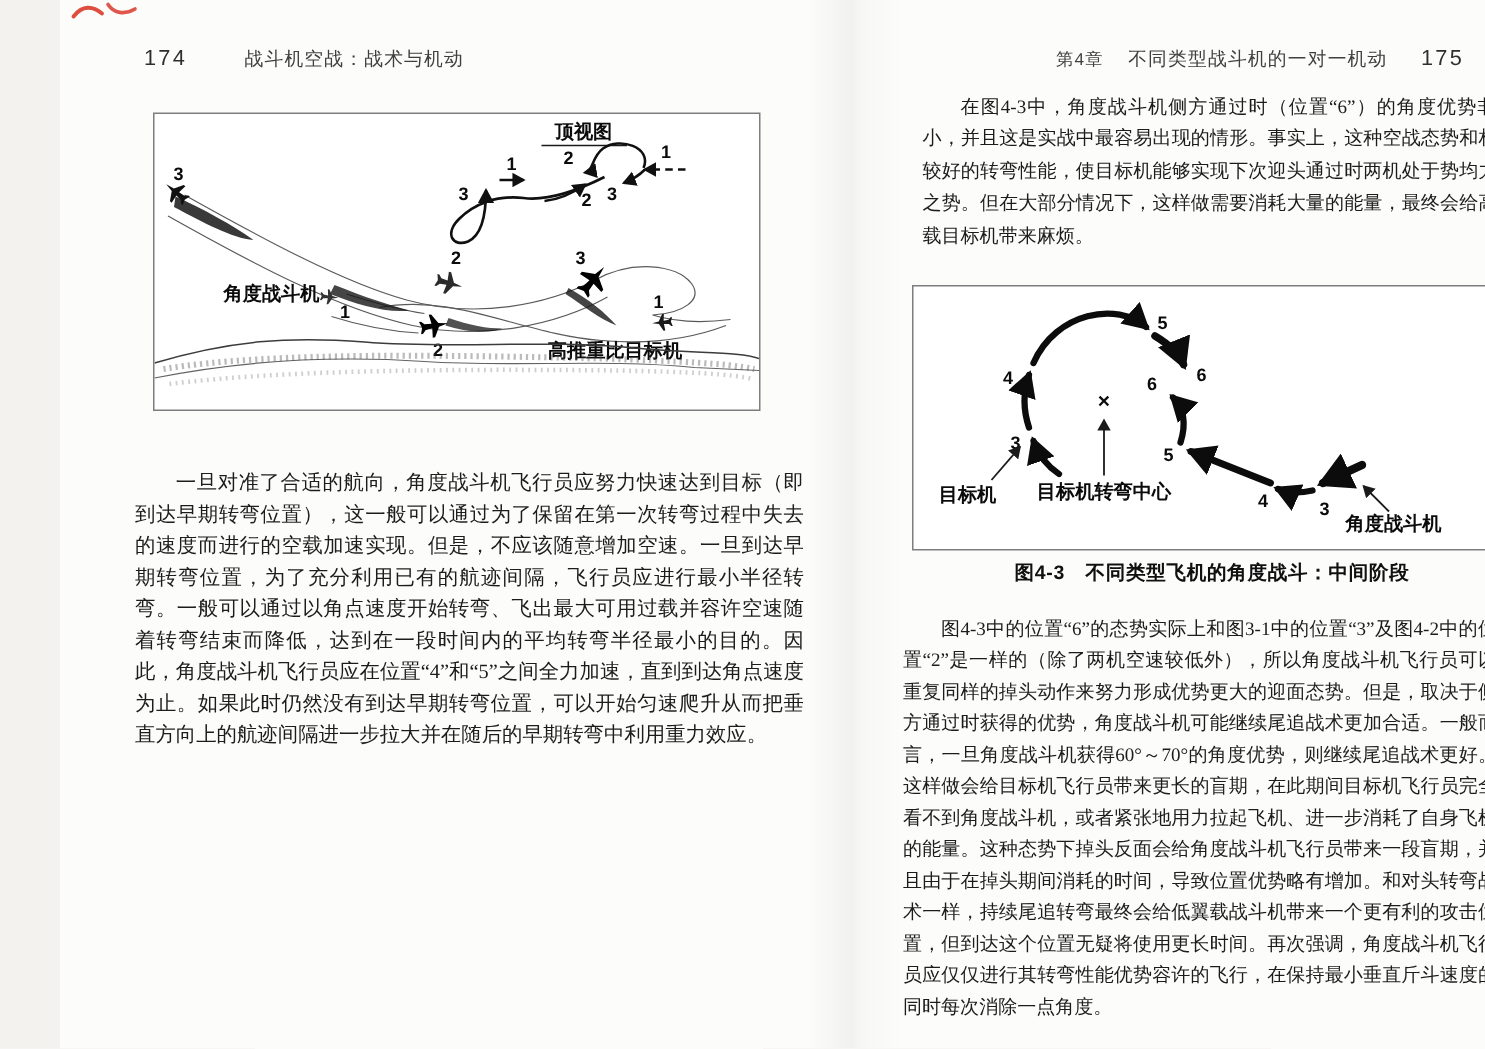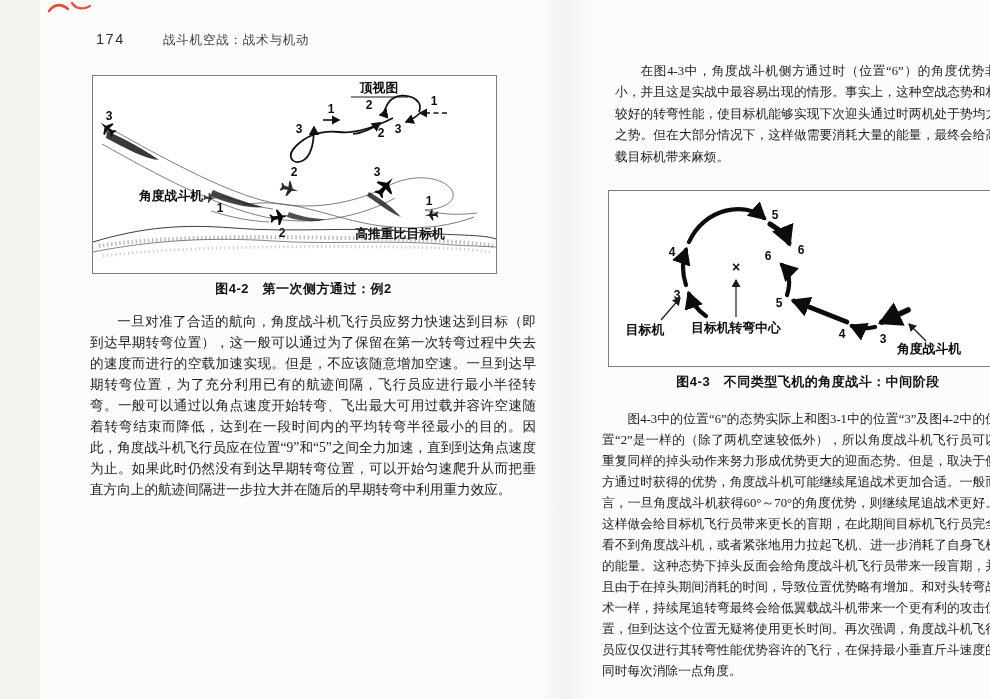--- a/index.html
+++ b/index.html
@@ -42,22 +42,27 @@
     <svg width="52" height="18" viewBox="0 0 52 18">
       <path d="M4,11 C10,3 17,4 23,9" fill="none" stroke="#d93a2b" stroke-width="2.6" stroke-linecap="round" opacity="0.9"></path>
       <path d="M27,3 C31,9 38,10 45,6" fill="none" stroke="#d93a2b" stroke-width="2.4" stroke-linecap="round" opacity="0.85"></path>
     </svg>
   </div>
 
   <div class="hdr hdr-left">
     <span class="pagenum">174</span>
     <span class="title">战斗机空战：战术与机动</span>
   </div>
-
-  <div class="fig-box" style="left:52px;top:75px;width:403px;height:197px;">
+  <div class="hdr hdr-right">
+    <span class="chap">第4章</span>
+    <span class="title">不同类型战斗机的一对一机动</span>
+    <span class="pagenum">175</span>
+  </div>
+
+  <div class="fig-box" style="left:62px;top:75px;width:403px;height:197px;">
     <svg width="403" height="197" viewBox="0 0 403 197">
       <defs>
         <marker id="ah" markerWidth="6" markerHeight="6" refX="4.6" refY="3" orient="auto" markerUnits="strokeWidth">
           <path d="M0,0 L5.5,3 L0,6 Z" fill="#101010"></path>
         </marker>
         <g id="plane">
           <path d="M0,-7 L1,-2 L6.2,1 L6.2,2.3 L1.2,1.7 L1.6,5.4 L3.3,7 L3.3,8.1 L0,7 L-3.3,8.1 L-3.3,7 L-1.6,5.4 L-1.2,1.7 L-6.2,2.3 L-6.2,1 L-1,-2 Z"></path>
         </g>
       </defs>
 
@@ -121,24 +126,23 @@
 
         <g fill="none" stroke="#3c3c3c">
           <path d="M0,166 C50,151 90,148 140,152 C200,157 260,150 320,156 C360,160 390,158 403,163" stroke-width="1"></path>
           <path d="M0,176 C60,164 120,161 180,165 C240,169 300,163 360,169 L403,171" stroke-width="0.8" opacity="0.8"></path>
           <path d="M6,170 C80,158 200,161 300,163 C350,165 380,166 400,170" stroke-width="4" stroke-dasharray="1.5 2.6" opacity="0.35"></path>
           <path d="M10,180 C90,170 210,170 310,171 C355,172 385,173 400,177" stroke-width="3" stroke-dasharray="1.2 3" opacity="0.25"></path>
         </g>
       </g>
     </svg>
   </div>
-  <div class="caption" style="left:62px;top:280px;width:403px;">图4-2　第一次侧方通过：例2</div>
 
   <div class="body-text left-text">
-    <p>一旦对准了合适的航向，角度战斗机飞行员应努力快速达到目标（即到达早期转弯位置），这一般可以通过为了保留在第一次转弯过程中失去的速度而进行的空载加速实现。但是，不应该随意增加空速。一旦到达早期转弯位置，为了充分利用已有的航迹间隔，飞行员应进行最小半径转弯。一般可以通过以角点速度开始转弯、飞出最大可用过载并容许空速随着转弯结束而降低，达到在一段时间内的平均转弯半径最小的目的。因此，角度战斗机飞行员应在位置“9”和“5”之间全力加速，直到到达角点速度为止。如果此时仍然没有到达早期转弯位置，可以开始匀速爬升从而把垂直方向上的航迹间隔进一步拉大并在随后的早期转弯中利用重力效应。</p>
+    <p>一旦对准了合适的航向，角度战斗机飞行员应努力快速达到目标（即到达早期转弯位置），这一般可以通过为了保留在第一次转弯过程中失去的速度而进行的空载加速实现。但是，不应该随意增加空速。一旦到达早期转弯位置，为了充分利用已有的航迹间隔，飞行员应进行最小半径转弯。一般可以通过以角点速度开始转弯、飞出最大可用过载并容许空速随着转弯结束而降低，达到在一段时间内的平均转弯半径最小的目的。因此，角度战斗机飞行员应在位置“4”和“5”之间全力加速，直到到达角点速度为止。如果此时仍然没有到达早期转弯位置，可以开始匀速爬升从而把垂直方向上的航迹间隔进一步拉大并在随后的早期转弯中利用重力效应。</p>
   </div>
 
   <div class="body-text right-top">
     <p>在图4-3中，角度战斗机侧方通过时（位置“6”）的角度优势非常小，并且这是实战中最容易出现的情形。事实上，这种空战态势和相对较好的转弯性能，使目标机能够实现下次迎头通过时两机处于势均力敌之势。但在大部分情况下，这样做需要消耗大量的能量，最终会给高翼载目标机带来麻烦。</p>
   </div>
 
   <div class="fig-box" style="left:568px;top:190px;width:400px;height:175px;">
     <svg width="400" height="175" viewBox="0 0 400 175">
       <defs>
         <marker id="ahT" markerWidth="4.6" markerHeight="4.6" refX="3.4" refY="2.3" orient="auto" markerUnits="strokeWidth">

